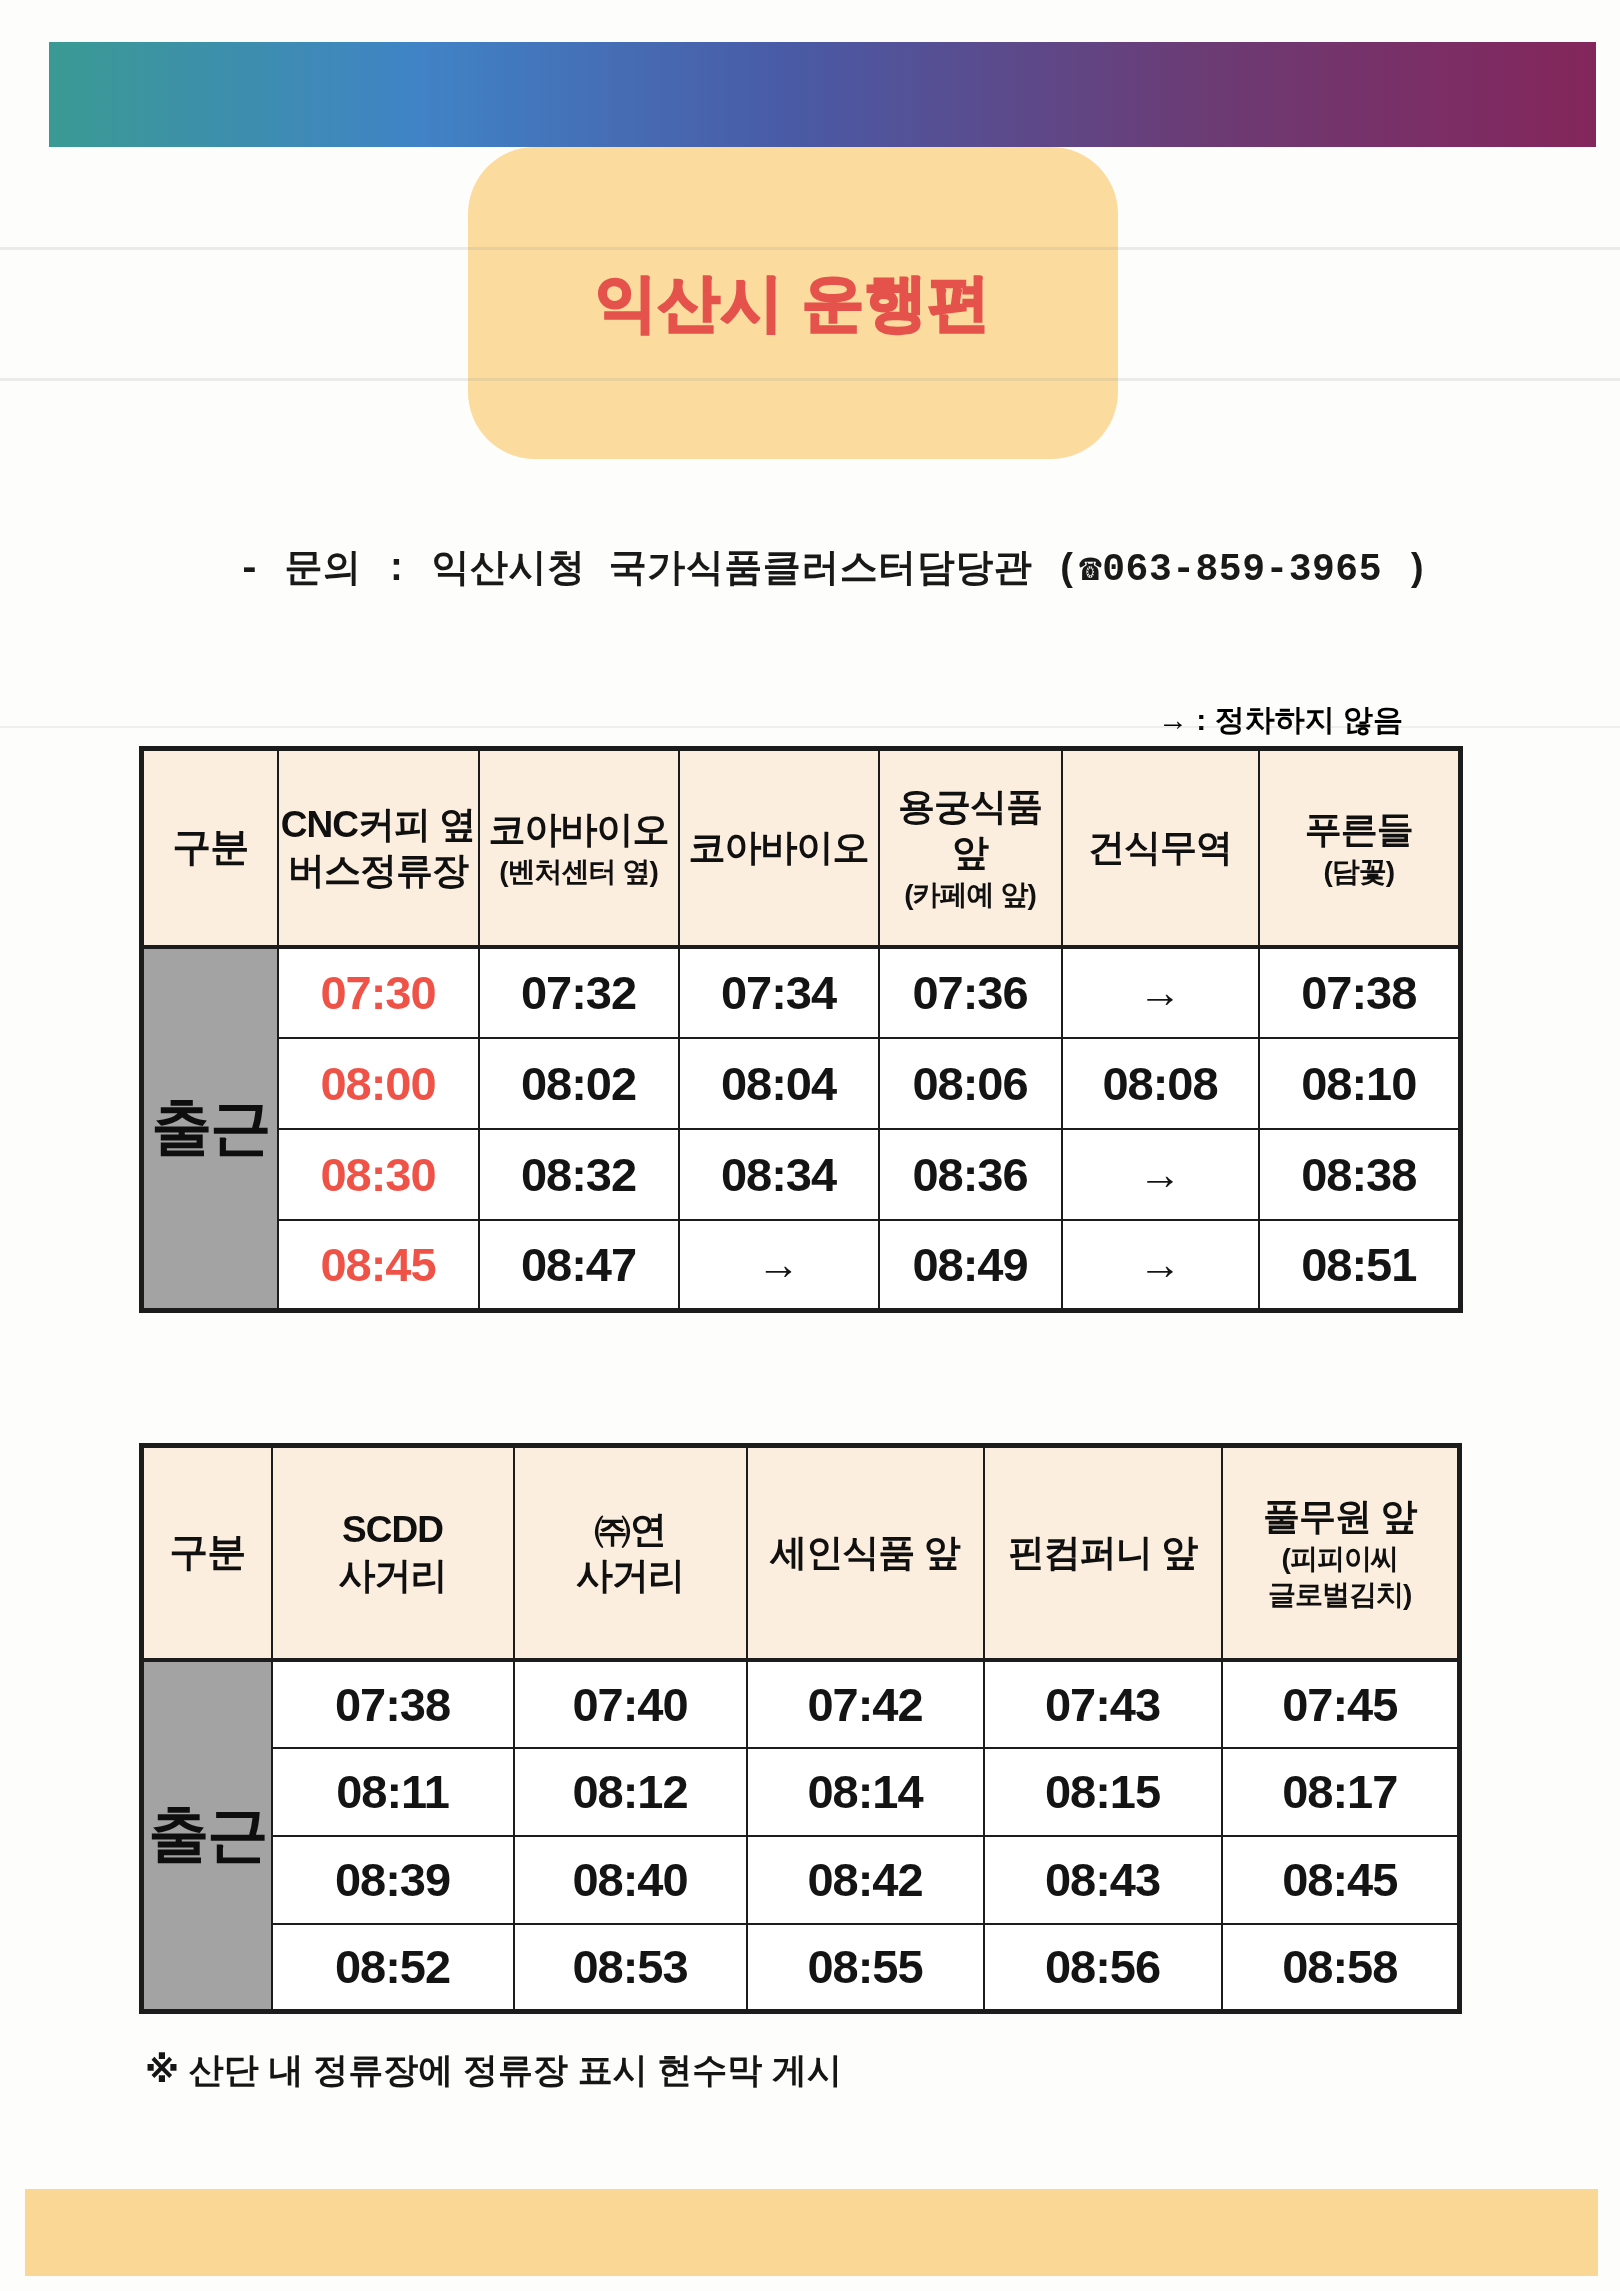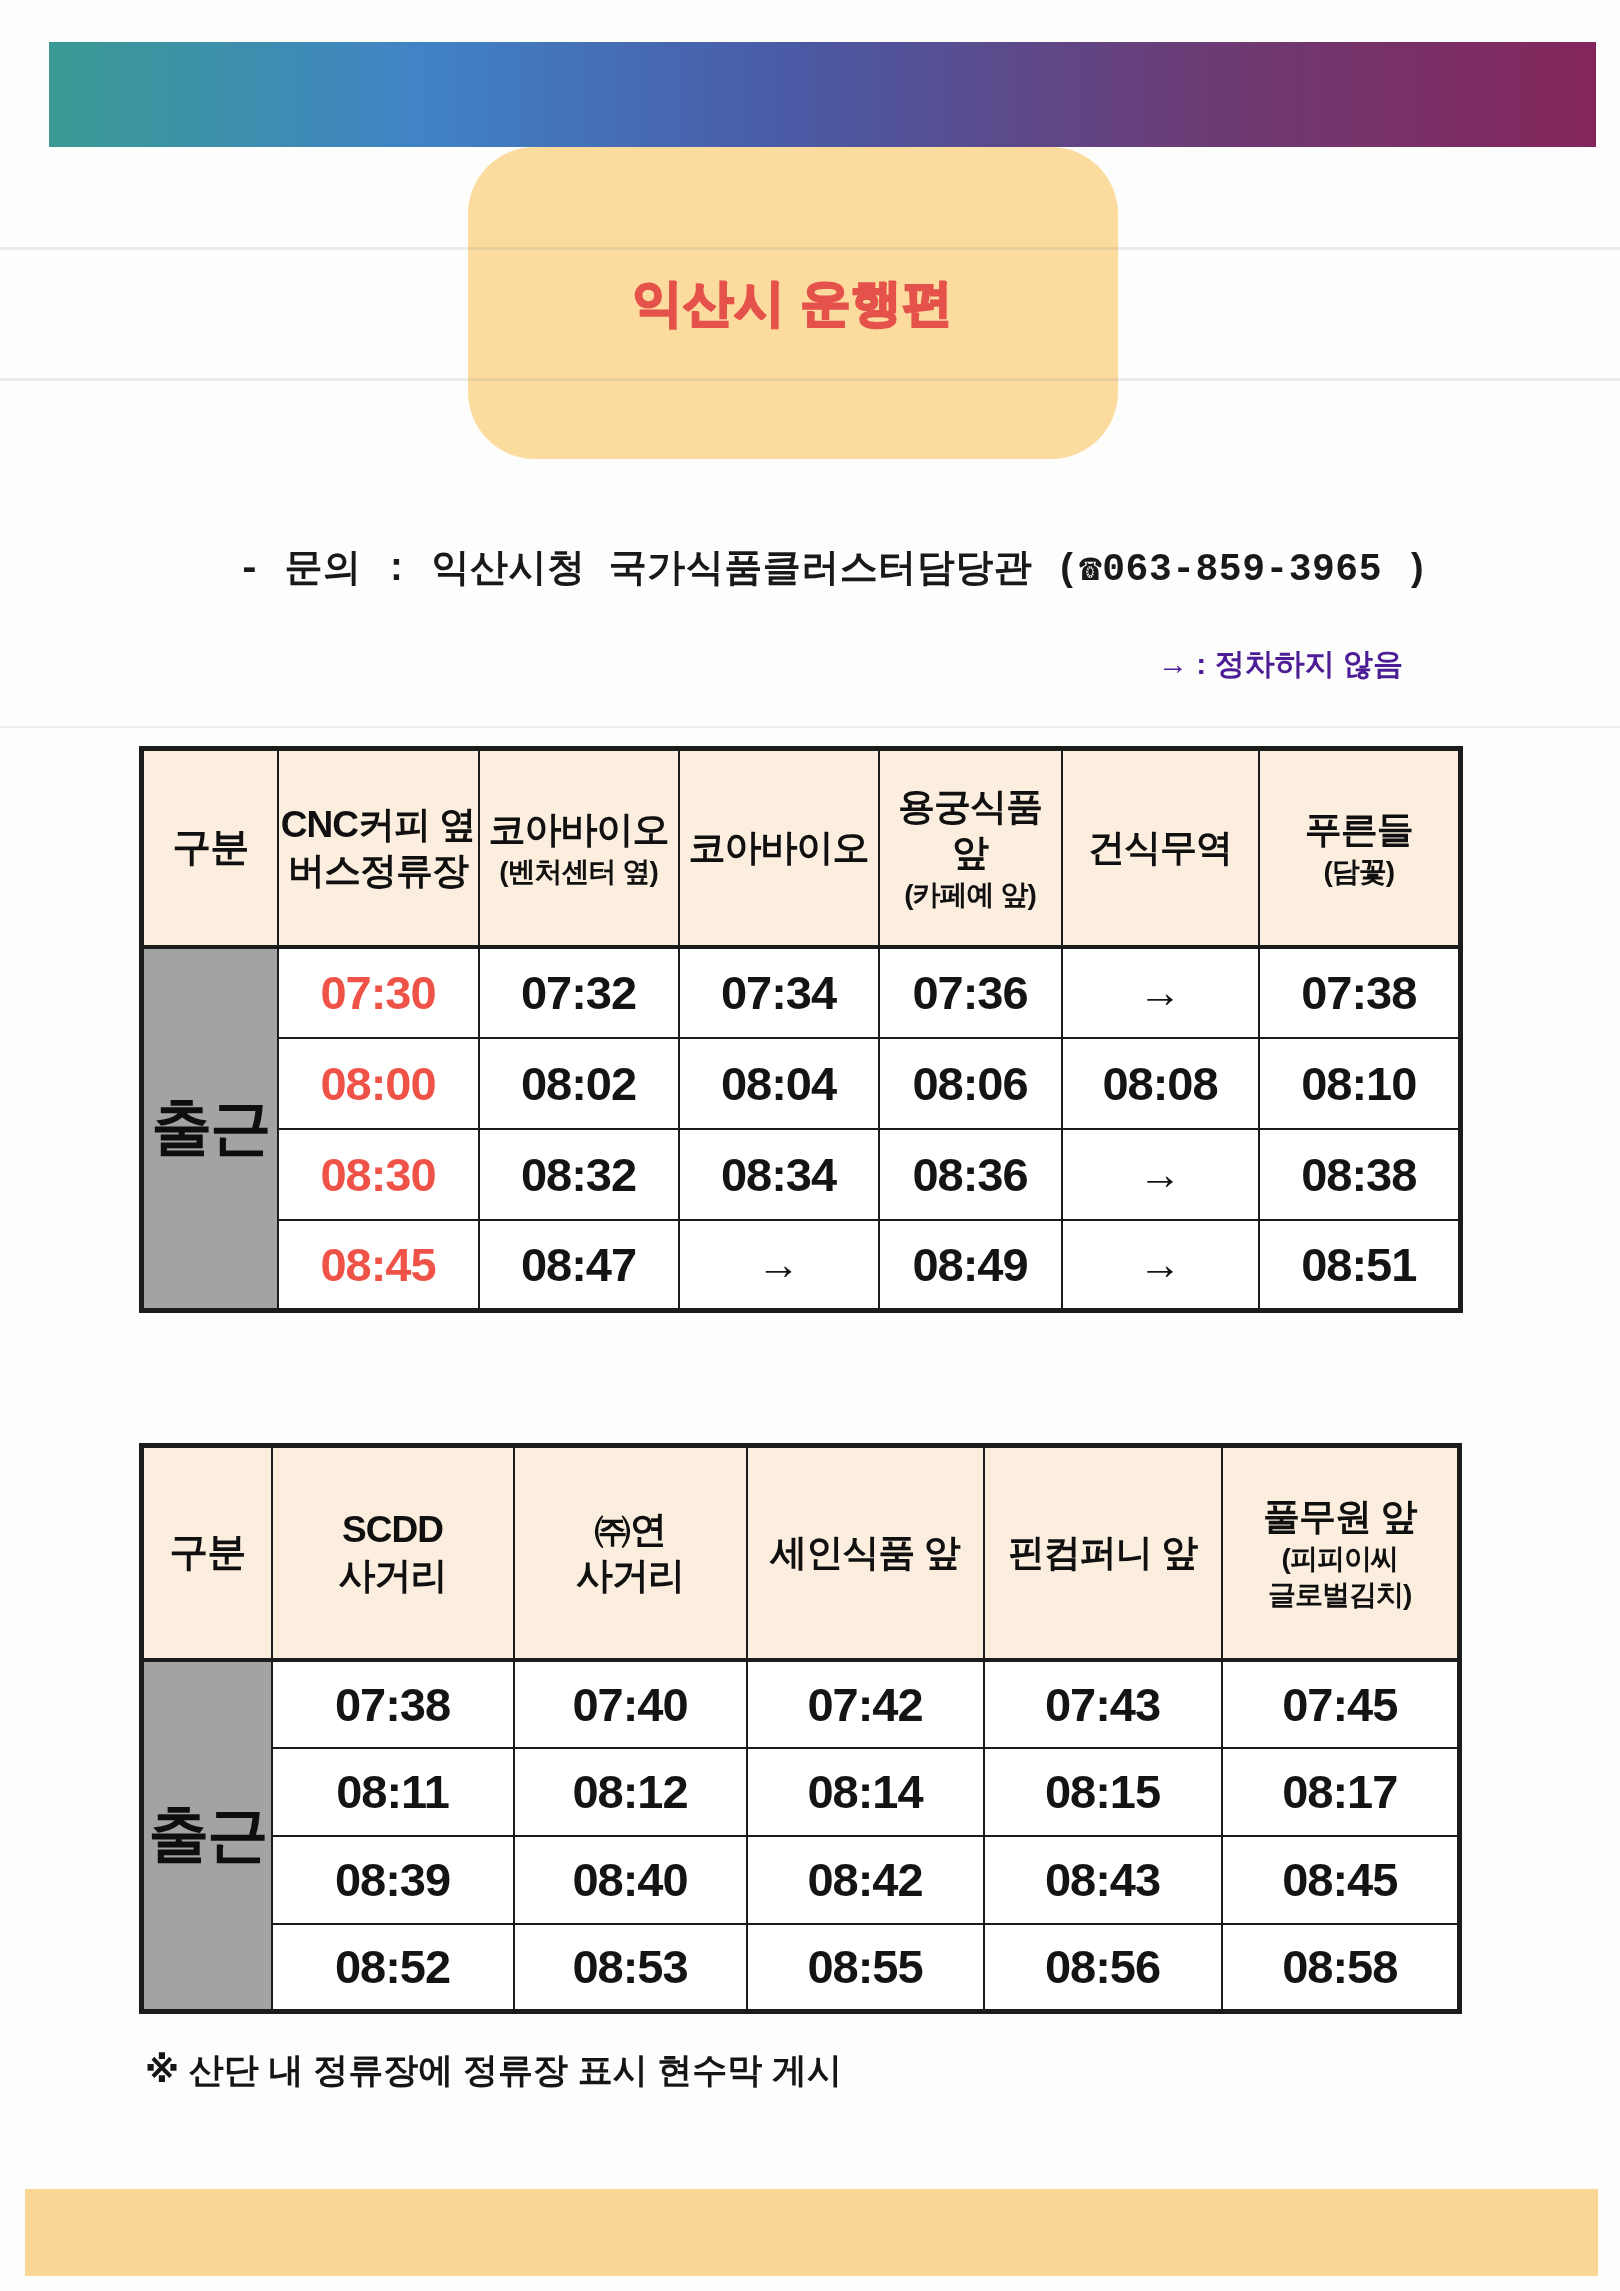--- a/index.html
+++ b/index.html
@@ -42,34 +42,34 @@
   }
 
   .title-box{
     position:absolute;left:468px;top:147px;width:650px;height:312px;
     background:var(--title-box-bg);
     border-radius:67px;
     display:flex;flex-direction:column;align-items:center;justify-content:center;
     gap:7.8px;z-index:3;
   }
   .title-line{
-    font-size:50px;font-weight:700;color:var(--accent-red);
+    font-size:62px;font-weight:700;color:var(--accent-red);
     -webkit-text-stroke:2.5px var(--accent-red);
     letter-spacing:1px;line-height:1.25;white-space:nowrap;
   }
 
   .contact-line{
     position:absolute;left:238px;top:542px;
     font-size:38px;font-weight:600;letter-spacing:0.5px;
     color:#191919;white-space:nowrap;z-index:3;font-family:Liberation Mono, monospace;
   }
 
   .legend-note{
-    position:absolute;right:217px;top:644px;
-    font-size:30px;font-weight:600;color:#4c1d95;white-space:nowrap;z-index:3;
+    position:absolute;right:217px;top:700px;
+    font-size:30px;font-weight:600;color:#000000;white-space:nowrap;z-index:3;
   }
 
   table.tt{
     position:absolute;border-collapse:collapse;table-layout:fixed;
     background:#fff;z-index:3;
     border:5.9px solid var(--border-black);
   }
   table.tt th,table.tt td{
     border:2.9px solid var(--border-black);
     text-align:center;vertical-align:middle;padding:0;overflow:hidden;

